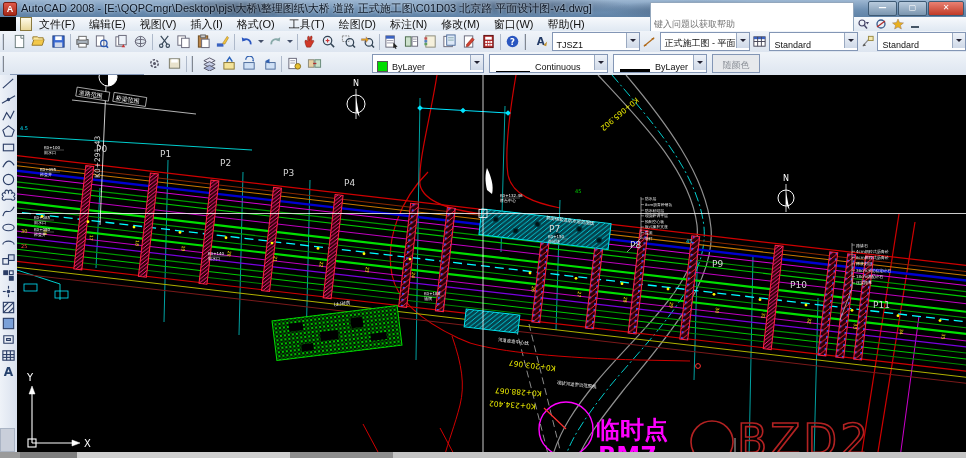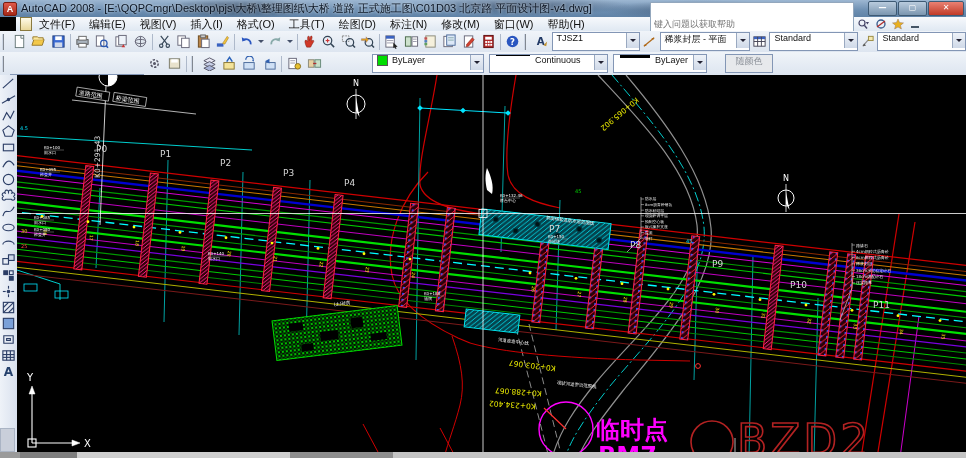--- a/index.html
+++ b/index.html
@@ -35,21 +35,21 @@
   .toolbar{position:absolute;left:0;width:966px;background:linear-gradient(#f0f4f9,#dde5f0);
     border-bottom:1px solid #c2cddc;display:flex;align-items:center}
   #tb1{top:31px;height:21px}
   #tb2{top:52px;height:23px}
   .grip{width:4px;height:16px;margin:0 2px;border-left:2px ridge #cdd6e4}
   .tsep{width:1px;height:16px;background:#aeb9ca;margin:0 2px}
   .tbtn{width:18px;height:18px;display:flex;align-items:center;justify-content:center;border:1px solid transparent}
   .tbtn svg{width:15px;height:15px}
   .drop{width:10px;height:18px;display:flex;align-items:center;justify-content:center}
   .drop:after{content:"";border:3px solid transparent;border-top-color:#44506a;margin-top:3px}
-  .combo{height:17px;background:#fff;border:1px solid #8396b5;display:flex;align-items:flex-start;
+  .combo{height:17px;background:#fff;border:1px solid #8396b5;display:flex;align-items:flex-end;
     font-size:9px;color:#111;position:relative;padding-left:4px;white-space:nowrap;overflow:hidden}
   .combo .arw{position:absolute;right:0;top:0;width:12px;height:15px;background:linear-gradient(#eef2f8,#cfd9e8);
     border-left:1px solid #9aa9c0;display:flex;align-items:center;justify-content:center}
   .combo .arw:after{content:"";border:3px solid transparent;border-top-color:#223;margin-top:3px}
   .combo.disabled{background:#e7e9ec;color:#8a8f97;justify-content:center;padding-left:0}
   .chip{width:9px;height:9px;margin-right:4px;border:1px solid #555}
   .lt-line{width:34px;height:1px;background:#000;margin:0 5px 0 2px}
   .lw-line{width:30px;height:3px;background:#000;margin:0 5px 0 2px}
   
   #dock{position:absolute;left:0;top:75px;width:17px;height:377px;
@@ -296,21 +296,21 @@
       <span class="arw"></span>
     </span>
     <span class="tbtn">
       <svg viewBox="0 0 16 16">
         <path d="M2,13 L13,4" stroke="#b06a1a" stroke-width="1.4"></path>
         <path d="M2,13 l3,-.5 -1.8,-1.8 Z" fill="#b06a1a"></path>
         <path d="M13,4 l-3,.5 1.8,1.8 Z" fill="#b06a1a"></path>
       </svg>
     </span>
     <span class="combo" style="width: 88px;">
-      <span>稀浆封层 - 平面</span>
+      <span>正式施工图 - 平面</span>
       <span class="arw"></span>
     </span>
     <span class="tbtn">
       <svg viewBox="0 0 16 16">
         <rect x="2" y="3" width="12" height="10" fill="#fff" stroke="#445"></rect>
         <rect x="2" y="3" width="12" height="2.5" fill="#3a62c0"></rect>
         <line x1="2" y1="8" x2="14" y2="8" stroke="#445"></line>
         <line x1="6" y1="3" x2="6" y2="13" stroke="#445"></line>
         <line x1="10" y1="3" x2="10" y2="13" stroke="#445"></line>
       </svg>
@@ -402,21 +402,21 @@
     <span class="combo" style="width: 113px; margin-left: 5px;">
       <span class="lt-line"></span>
       <span>Continuous</span>
       <span class="arw"></span>
     </span>
     <span class="combo" style="width: 88px; margin-left: 5px;">
       <span class="lw-line"></span>
       <span>ByLayer</span>
       <span class="arw"></span>
     </span>
-    <span class="combo disabled" style="width: 46px; margin-left: 18px;">
+    <span class="combo disabled" style="width: 46px; margin-left: 5px;">
       <span>随颜色</span>
     </span>
   </div>
 
 <div id="dock">
     <div class="dicon"><svg viewBox="0 0 16 16" width="15" height="15">
         <g fill="none" stroke="#2c3e66" stroke-width="1.2">
           <line x1="2" y1="13" x2="13" y2="3"></line>
         </g>
       </svg></div>

